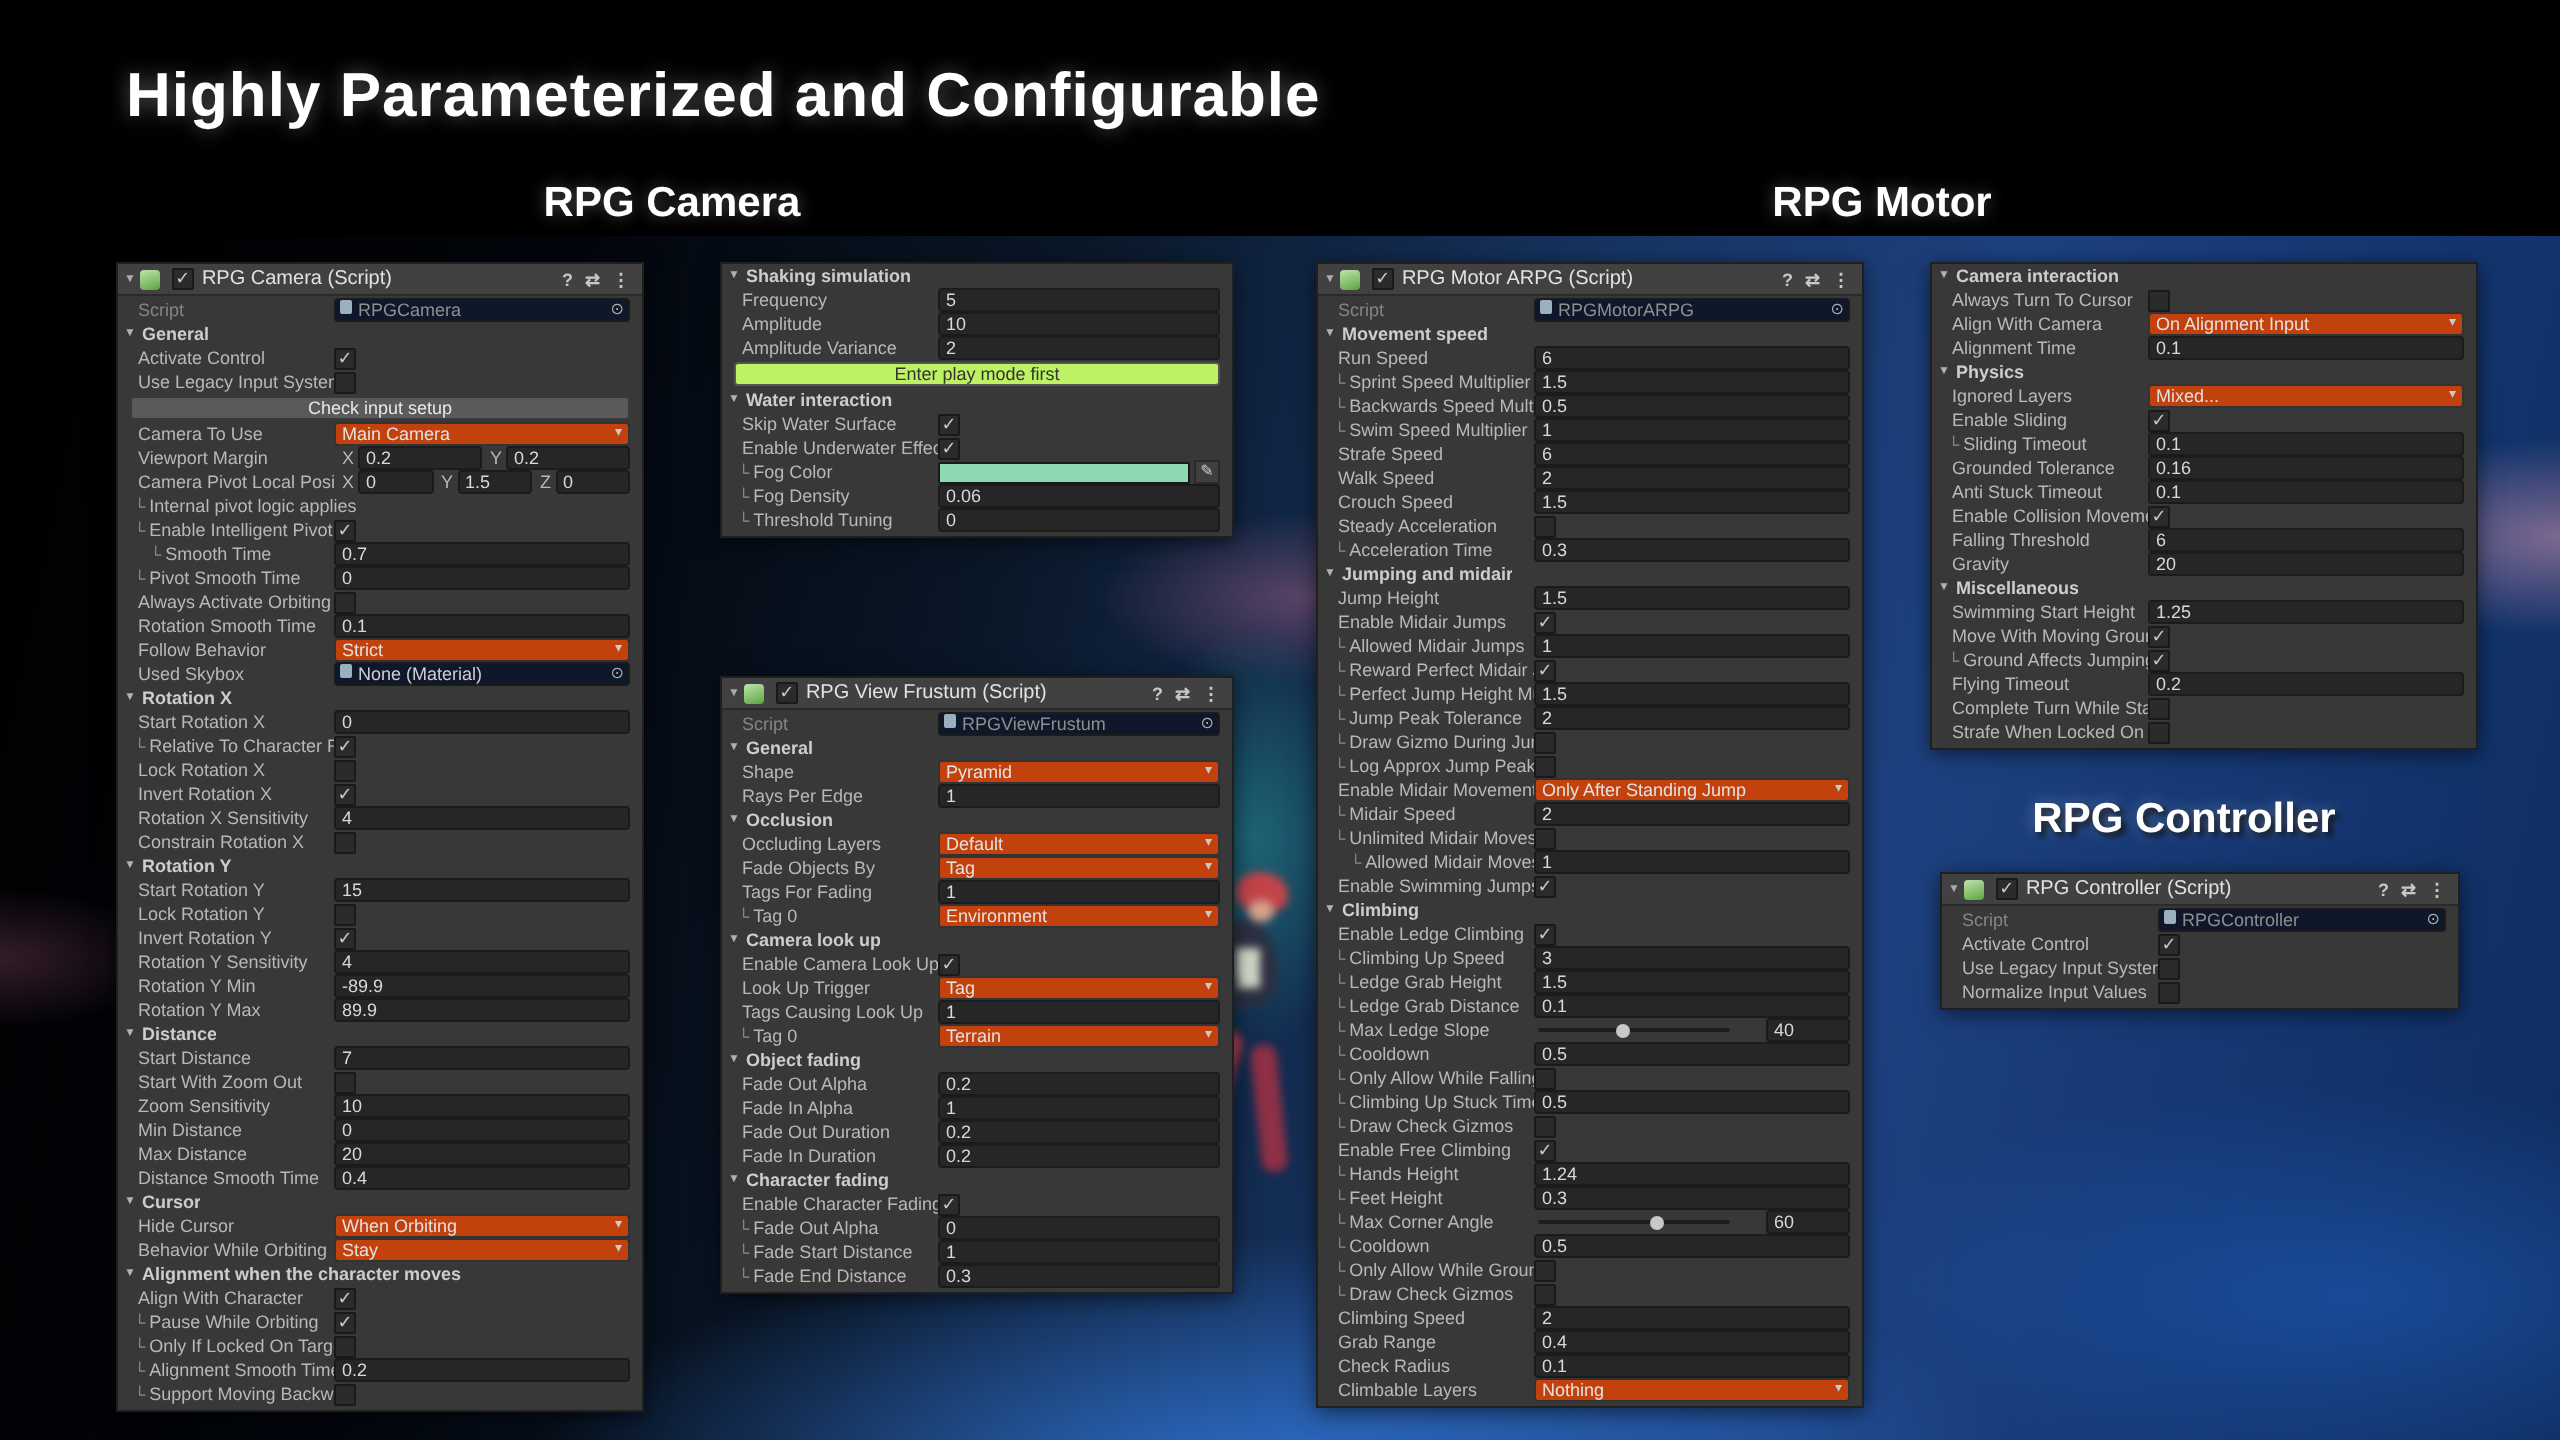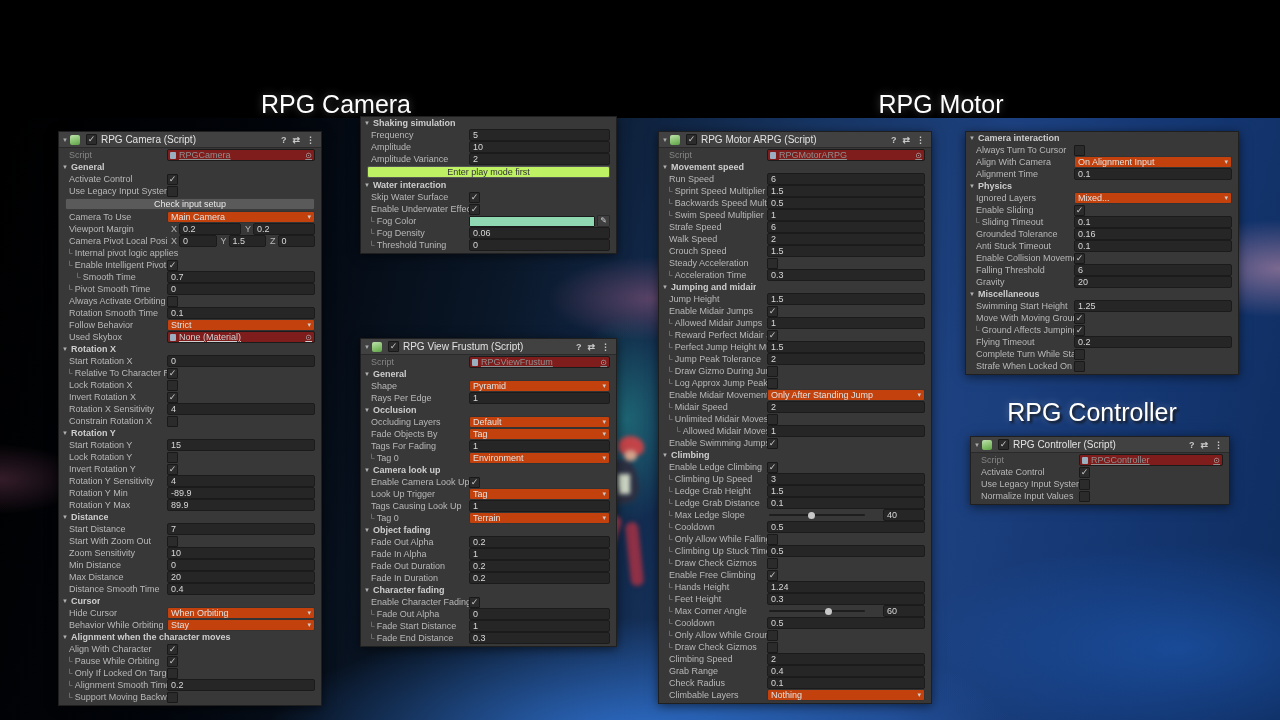--- a/index.html
+++ b/index.html
@@ -21,30 +21,30 @@
   .c-hair{left:30px;top:6px;width:26px;height:20px;background:#c24449;border-radius:50% 60% 40% 50%;}
   .c-face{left:36px;top:20px;width:13px;height:11px;background:#d4a28b;border-radius:50%;}
   .c-jacket{left:16px;top:30px;width:34px;height:44px;background:#2c3042;border-radius:30% 40% 40% 40%;transform:rotate(-12deg);}
   .c-shirt{left:30px;top:44px;width:12px;height:20px;background:#cfd8c6;}
   .c-arm{left:2px;top:52px;width:30px;height:9px;background:#2c3042;transform:rotate(25deg);border-radius:4px;}
   .c-leg1{left:8px;top:84px;width:16px;height:78px;background:#b23c52;transform:rotate(16deg);border-radius:6px;}
   .c-leg2{left:40px;top:92px;width:13px;height:64px;background:#8e3046;transform:rotate(-6deg);border-radius:6px;}
 
   .title{position:absolute;left:63px;top:30px;margin:0;font-size:31px;font-weight:bold;color:#fff;
          letter-spacing:.5px;text-shadow:0 0 10px rgba(255,255,255,.35),2px 3px 3px rgba(0,0,0,.95);white-space:nowrap;}
-  .stitle{position:absolute;transform:translateX(-50%);font-size:25px;font-weight:normal;color:#fff;
+  .stitle{position:absolute;transform:translateX(-50%);font-size:21px;font-weight:bold;color:#fff;
           text-shadow:0 0 8px rgba(255,255,255,.30),2px 2px 3px rgba(0,0,0,.95);white-space:nowrap;}
   #t-camera{left:336px;top:90px;} #t-motor{left:941px;top:90px;}
   #t-frustum{left:487px;top:306px;} #t-controller{left:1092px;top:398px;}
 
   
   .panel{position:absolute;background:#383838;border:1px solid #1f1f1f;padding-bottom:2px;
          box-shadow:0 2px 10px rgba(0,0,0,.55);}
   #p-camera{left:58px;top:131px;width:262px;}
-  #p-shaking{left:360px;top:116px;width:255px;}
+  #p-shaking{left:360px;top:131px;width:255px;}
   #p-frustum{left:360px;top:338px;width:255px;}
   #p-motor{left:658px;top:131px;width:272px;}
   #p-interaction{left:965px;top:131px;width:272px;}
   #p-controller{left:970px;top:436px;width:258px;}
 
   .row{display:flex;align-items:center;height:12px;padding:0 6px 0 0;font-size:9px;color:#b8b8b8;}
   .crow{height:15px;background:#414141;border-bottom:1px solid #2a2a2a;margin-bottom:1px;padding-left:2px;}
   .lhs{flex:0 0 108px;display:flex;align-items:center;overflow:hidden;min-width:0;height:100%;}
   .lhs.full{flex:1 1 auto;}
   .rhs{flex:1;display:flex;align-items:center;min-width:0;}
@@ -69,22 +69,22 @@
           color:#e2e2e2;display:flex;align-items:center;padding:0 3px;line-height:10px;}
   .dval{flex:1;min-width:0;white-space:nowrap;overflow:hidden;}
   .caret{flex:none;font-size:7px;color:#ccc;margin-left:2px;}
   .cbox{flex:none;width:9px;height:9px;background:#2b2b2b;border:1px solid #191919;border-radius:1px;
         color:#c9c9c9;font-size:9px;line-height:8px;text-align:center;}
   .crow .cbox{margin-left:3px;}
   .btnrow{padding:1px 6px;}
   .btn{flex:1;height:10px;background:#5a5a5a;border:1px solid #3a3a3a;border-radius:2px;color:#e8e8e8;
        text-align:center;line-height:10px;white-space:nowrap;overflow:hidden;}
   .bdis{background:#bef264;color:#333;border-color:#555;}
-  .ofield{flex:1;min-width:0;height:10px;background:#7f1d1d;border:1px solid #1b1b1b;border-radius:2px;
-          display:flex;align-items:center;padding:0 2px;color:#cfcfcf;text-decoration:underline;}
+  .ofield{flex:1;min-width:0;height:10px;background:#0f172a;border:1px solid #1b1b1b;border-radius:2px;
+          display:flex;padding:0 2px;color:#cfcfcf;}
   .disf{color:#8f8f8f;}
   .oicon{flex:none;width:6px;height:7px;background:#9ab0c0;border-radius:1px;margin-right:3px;}
   .oval{flex:1;min-width:0;white-space:nowrap;overflow:hidden;}
   .opick{flex:none;font-size:8px;color:#aaa;margin-left:2px;}
   .axl{flex:none;padding:0 2px 0 4px;}
   .rhs .axf{flex:1;}
   .swatch{flex:1;height:9px;border:1px solid #1a1a1a;border-radius:1px;}
   .edrop{flex:none;width:11px;height:10px;background:#3f3f3f;border:1px solid #2a2a2a;color:#ccc;
          font-size:8px;line-height:9px;text-align:center;margin-left:2px;border-radius:1px;}
   .strack{flex:1;min-width:0;height:10px;position:relative;margin:0 2px;}
@@ -100,20 +100,21 @@
       <div class="c-jacket"></div>
       <div class="c-hair"></div>
       <div class="c-face"></div>
       <div class="c-shirt"></div>
       <div class="c-arm"></div>
       <div class="c-leg1"></div>
       <div class="c-leg2"></div>
     </div>
   </div>
 
+  <h1 class="title">Highly Parameterized and Configurable</h1>
   <div class="stitle" id="t-camera">RPG Camera</div>
   <div class="stitle" id="t-motor">RPG Motor</div>
   <div class="stitle" id="t-controller">RPG Controller</div>
 
   <div class="panel" id="p-camera">
       <div class="row crow">
         <span class="carrow">▼</span>
         <span class="sicon"></span>
         <div class="cbox">✓</div>
         <span class="ctitle">RPG Camera (Script)</span>

